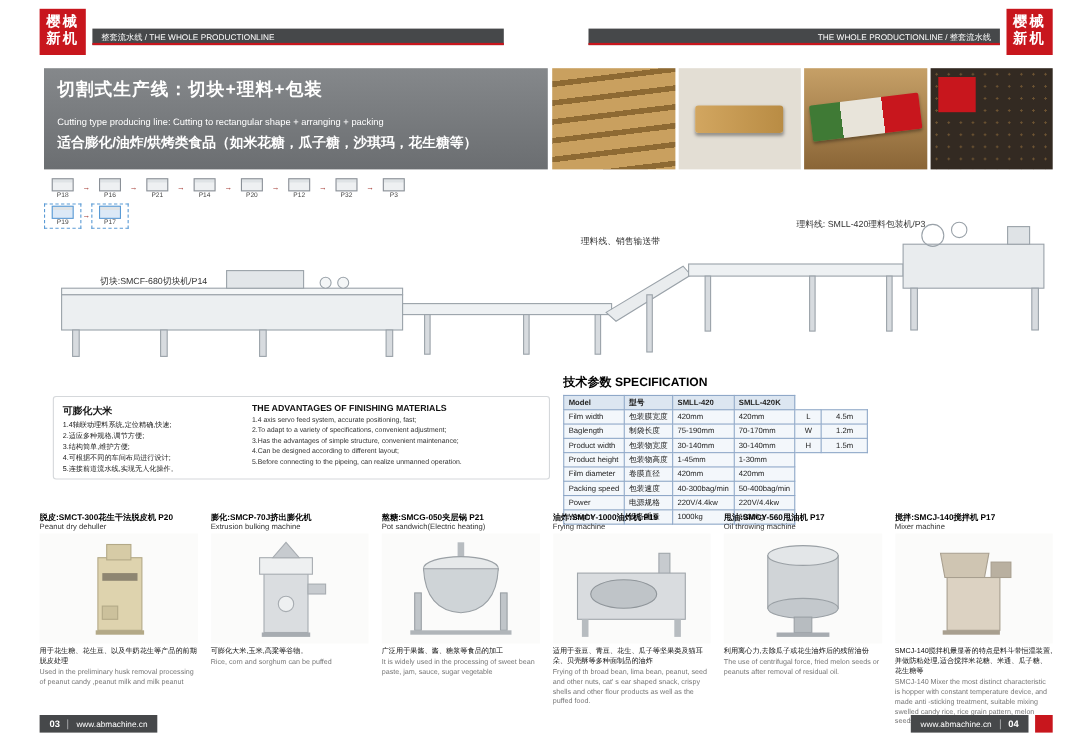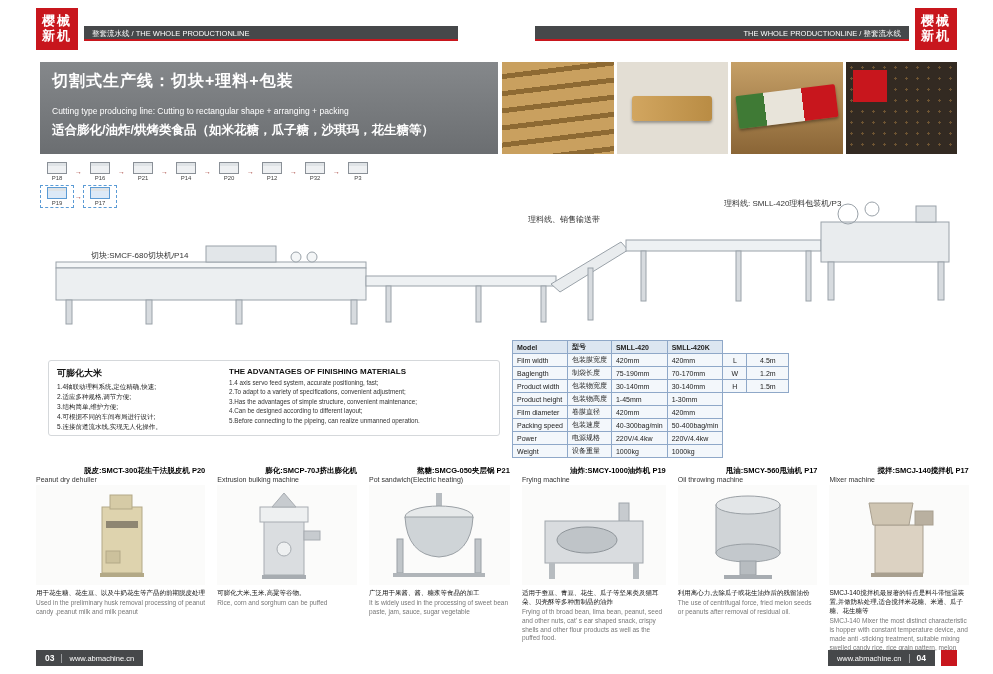--- a/index.html
+++ b/index.html
@@ -67,21 +67,21 @@
   .spec-table { border-collapse:collapse; font-size:7px; color:#222; }
   .spec-table td { border:1px solid #8fa8c8; background:#f3f7fb; padding:1px 4px; height:11px; white-space:nowrap; }
   .spec-table td.h { background:#dce6f1; font-weight:bold; }
   .spec-table td.dim { text-align:center; width:24px; }
   .spec-table td.dimv { text-align:center; width:42px; }
   .spec-table td.nob { border:none; background:transparent; }
 
   
   .products { position:absolute; left:36px; top:466px; width:921px; display:grid;
               grid-template-columns:repeat(6,1fr); column-gap:12px; }
-  .p-title-cn { font-size:7.5px; font-weight:bold; color:#000; white-space:nowrap; overflow:hidden;margin-left:48px; }
+  .p-title-cn { font-size:7.5px; font-weight:bold; color:#000; white-space:nowrap; overflow:hidden; }
   .p-title-en { font-size:7px; color:#333; margin-bottom:2px; }
   .p-photo { height:100px; display:flex; align-items:flex-end; justify-content:center; background:#fbfbfa; }
   .p-desc-cn { font-size:6.5px; color:#111; line-height:1.4; margin-top:3px; }
   .p-desc-en { font-size:6.5px; color:#777; line-height:1.35; margin-top:2px; }
 
   
   .footer-left, .footer-right { position:absolute; top:650px; height:16px; background:#46484a; color:#fff;
         display:flex; align-items:center; gap:7px; padding:0 9px; font-size:7.5px; }
   .footer-left { left:36px; } .footer-right { right:58px; }
   .fpage { font-weight:bold; font-size:8.5px; }
@@ -241,20 +241,21 @@
       <div class="adv-title-en">THE ADVANTAGES OF FINISHING MATERIALS</div>
       <div class="adv-line en">1.4 axis servo feed system, accurate positioning, fast;</div>
       <div class="adv-line en">2.To adapt to a variety of specifications, convenient adjustment;</div>
       <div class="adv-line en">3.Has the advantages of simple structure, convenient maintenance;</div>
       <div class="adv-line en">4.Can be designed according to different layout;</div>
       <div class="adv-line en">5.Before connecting to the pipeing, can realize unmanned operation.</div>
     </div>
   </div>
 
   <div class="spec">
+    <div class="spec-title">技术参数 SPECIFICATION</div>
     <table class="spec-table">
       <tbody>
           <tr>
         <td class="h">Model</td>
         <td class="h">型号</td>
         <td class="h">SMLL-420</td>
         <td class="h">SMLL-420K</td>
         <td class="nob"></td>
             <td class="nob"></td>
       </tr>

